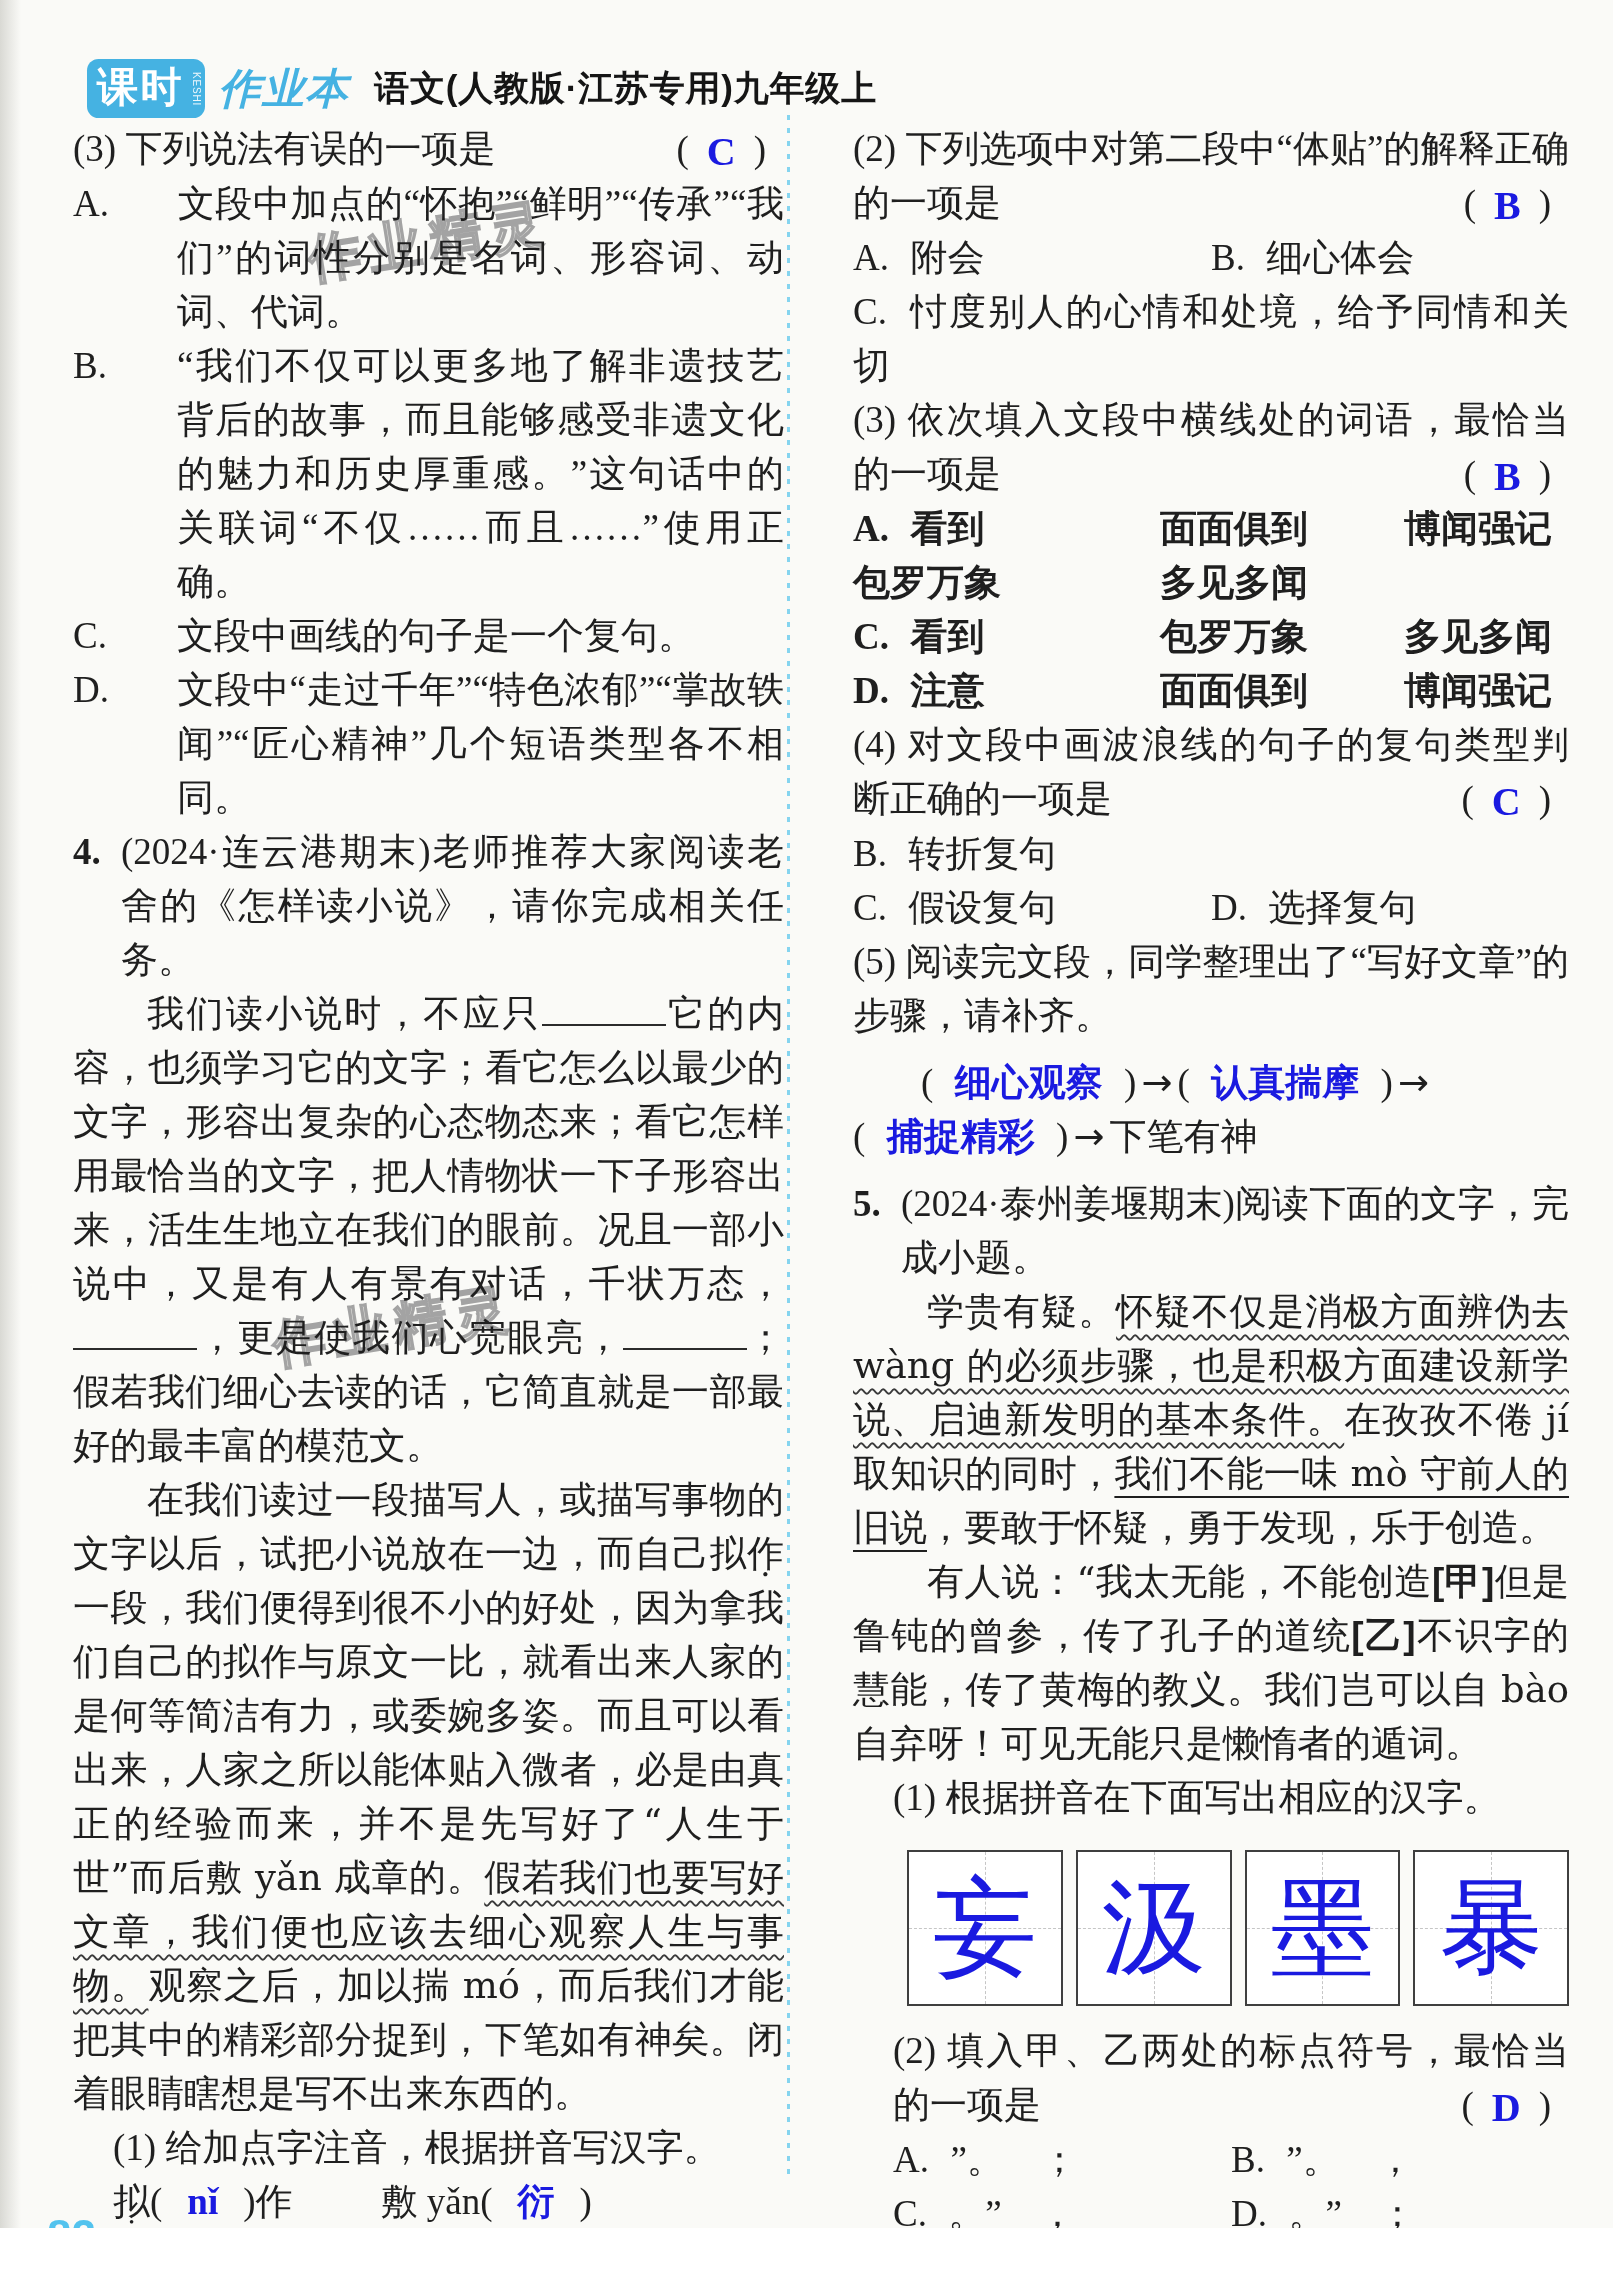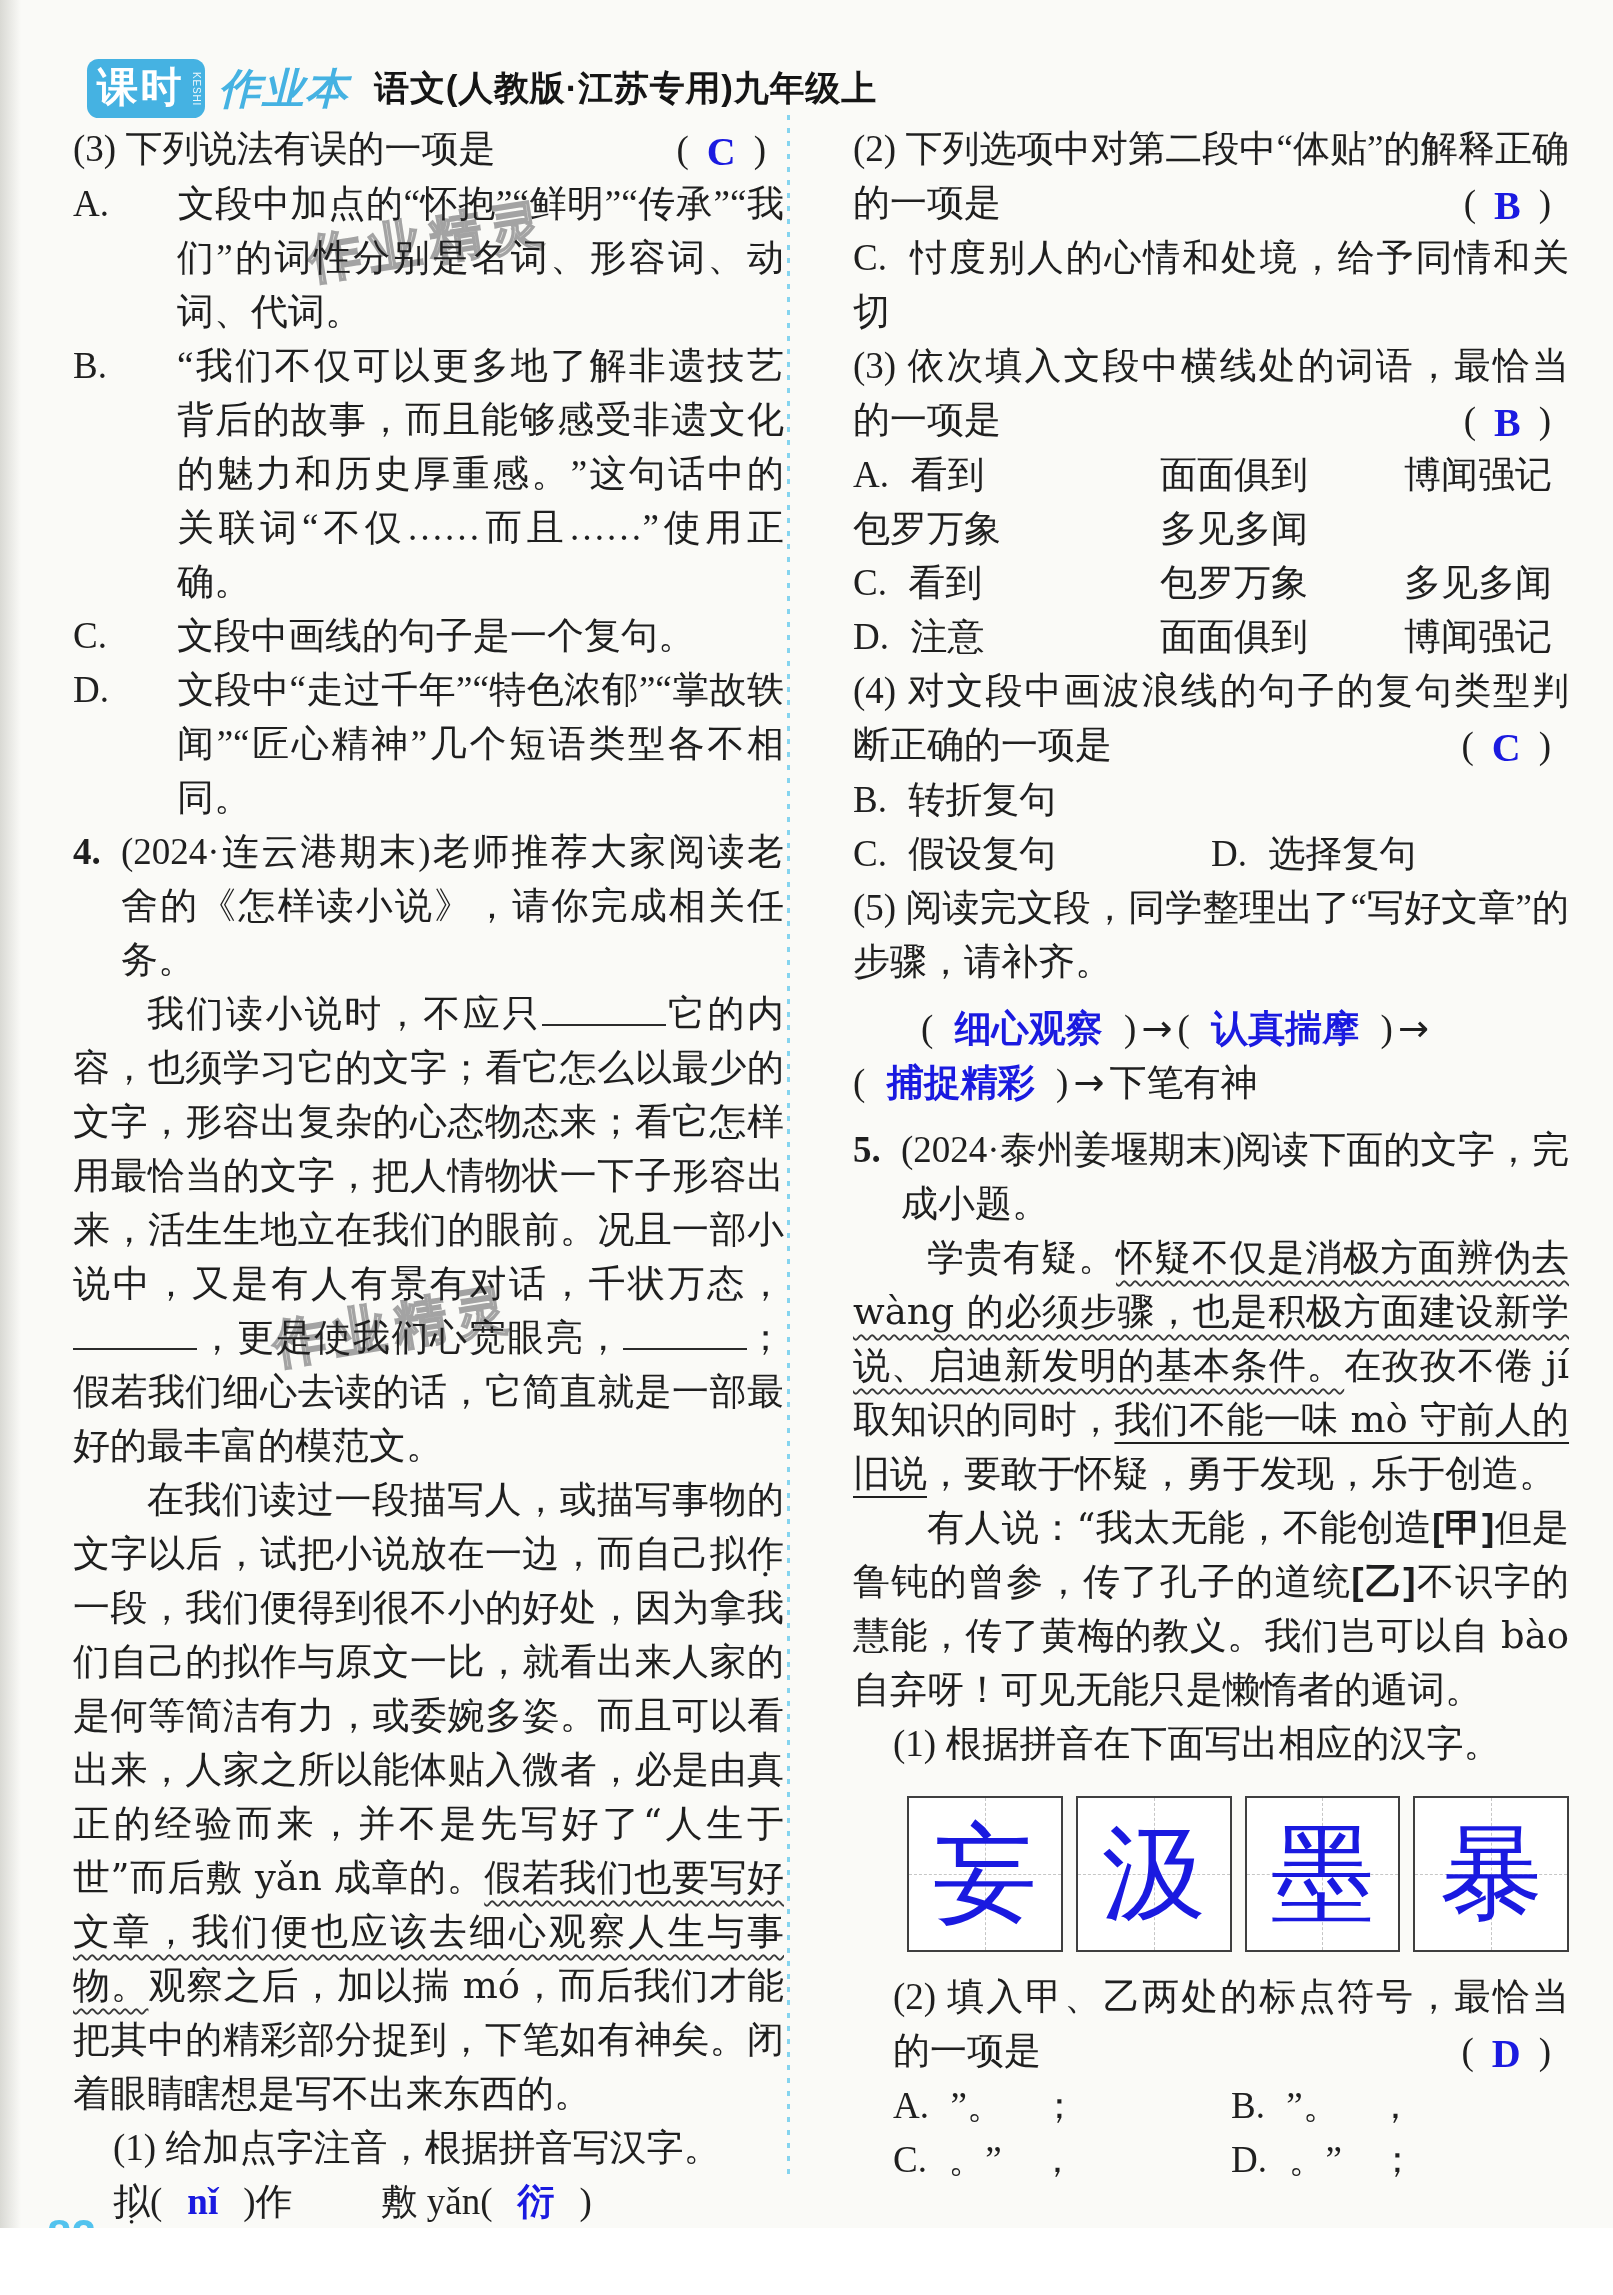--- a/index.html
+++ b/index.html
@@ -55,21 +55,21 @@
   
   .ansrow{padding-left:40px;display:flex;}
   .ansrow .pair{white-space:nowrap;}
   .ansrow .pair + .pair{margin-left:88px;}
   .po{padding-right:25px;}
   .pc{padding-left:25px;}
   
   .row2{display:grid;grid-template-columns:1fr 1fr;}
   .row2 .lbl,.row3 .lbl{margin-right:21.4px;}
   .row2.indent{padding-left:40px;}
-  .row3{display:grid;grid-template-columns:307px 244px 1fr;}
+  .row3{display:grid;grid-template-columns:307px 244px 1fr;font-weight:bold;}
   
   .steps{margin:13px 0;}
   .steps-line1{padding-left:68px;white-space:nowrap;}
   .spo{padding-right:21.4px;}
   .spc{padding-left:21.4px;}
   .step-ans{color:var(--blue);font-weight:bold;}
   .arrow{padding:0 5px;font-family:"DejaVu Sans",sans-serif;}
   
   .hanzi-boxes{display:flex;gap:13px;margin:25px 0 18px 54px;}
   .hbox{width:155px;height:152px;border:2.5px solid #3f3f3f;position:relative;background:#fff;}
@@ -135,20 +135,24 @@
       <span class="pair"><span>揣 mó</span><span class="po">(</span><span class="ans">摩</span><span class="pc">)</span></span>
     </div>
   </section>
 
   <section class="col col-right">
 
     <div class="stem">
       <span>(2) 下列选项中对第二段中“体贴”的解释正确的一项是</span>
       <span class="br"><span class="pa">(</span><span class="ans">B</span><span class="pa">)</span></span>
     </div>
+    <div class="row2">
+      <span><span class="lbl">A.</span><span>附会</span></span>
+      <span><span class="lbl">B.</span><span>细心体会</span></span>
+    </div>
     <div><span class="lbl" style="margin-right:21.4px;">C.</span><span>忖度别人的心情和处境，给予同情和关切</span></div>
 
     <div class="stem">
       <span>(3) 依次填入文段中横线处的词语，最恰当的一项是</span>
       <span class="br"><span class="pa">(</span><span class="ans">B</span><span class="pa">)</span></span>
     </div>
     <div class="row3">
         <span><span class="lbl">A.</span><span>看到</span></span>
         <span>面面俱到</span>
         <span>博闻强记</span>

